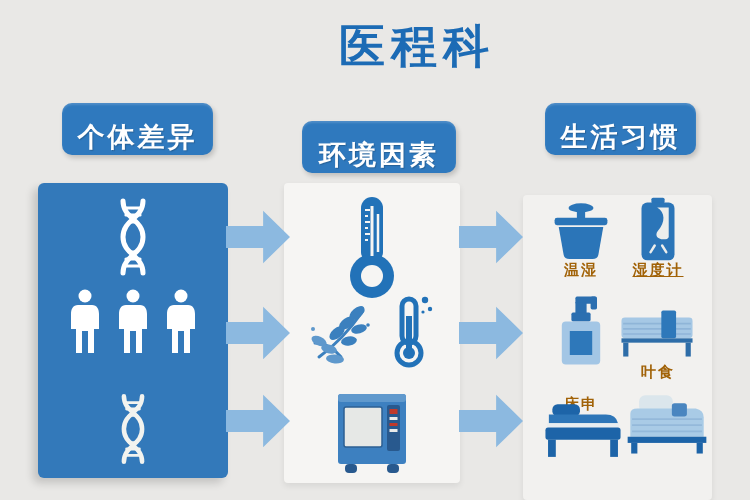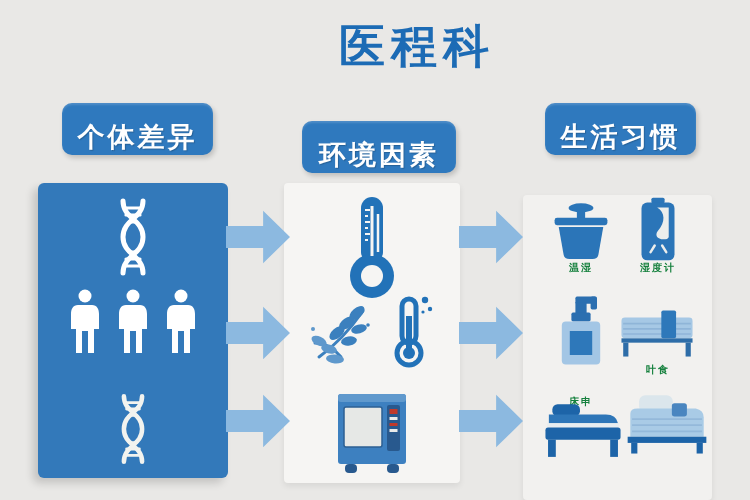--- a/index.html
+++ b/index.html
@@ -44,21 +44,21 @@
   
   .arrow{
     width:64px;height:64px;background:#8cb9e0;
     clip-path:polygon(0% 33%,58% 33%,58% 9%,100% 50%,58% 91%,58% 67%,0% 67%);
   }
   .ar-l{left:226px;}
   .ar-r{left:459px;}
   .ay1{top:205px;} .ay2{top:301px;} .ay3{top:389px;}
   
   .ilabel{
-    font-size:10px;font-weight:700;color:#15803d;letter-spacing:2px;
+    font-size:15px;font-weight:700;color:#a16207;letter-spacing:2px;
     text-align:center;width:90px;
   }
   svg{display:block;}
 </style>
 </head>
 <body>
 
 <div class="abs title">医程科</div>
 
 <div class="abs hdr hdr1">
@@ -213,21 +213,21 @@
     <rect x="17" y="2" width="16" height="7" rx="2" fill="#2b75b8"></rect>
     <rect x="5" y="8" width="40" height="70" rx="7" fill="#2b75b8"></rect>
     <path d="M24,14 C34,20 34,32 25,42 C20,48 25,54 36,52 L38,50 L38,14 Z" fill="#eceeec"></path>
     <g stroke="#eceeec" stroke-width="3" stroke-linecap="round">
       <line x1="16" y1="68" x2="21" y2="60"></line>
       <line x1="30" y1="60" x2="35" y2="68"></line>
     </g>
   </svg>
 </div>
 <div class="abs ilabel" style="left:536px;top:261px;">温湿</div>
-<div class="abs ilabel" style="left:613px;top:261px;">湿度计</div>
+<div class="abs ilabel" style="left:613px;top:261px;text-decoration:underline;">湿度计</div>
 
 <div class="abs" style="left:552px;top:295px;">
   <svg width="58" height="72" viewBox="0 0 70 90">
     <g fill="#2b6fb0">
       <rect x="28" y="2" width="26" height="9" rx="2"></rect>
       <rect x="47" y="2" width="8" height="16" rx="2"></rect>
       <rect x="28" y="9" width="14" height="14"></rect>
       <rect x="23" y="22" width="24" height="11" rx="2"></rect>
     </g>
     <rect x="11" y="33" width="48" height="54" rx="5" fill="#a3c6e5"></rect>

